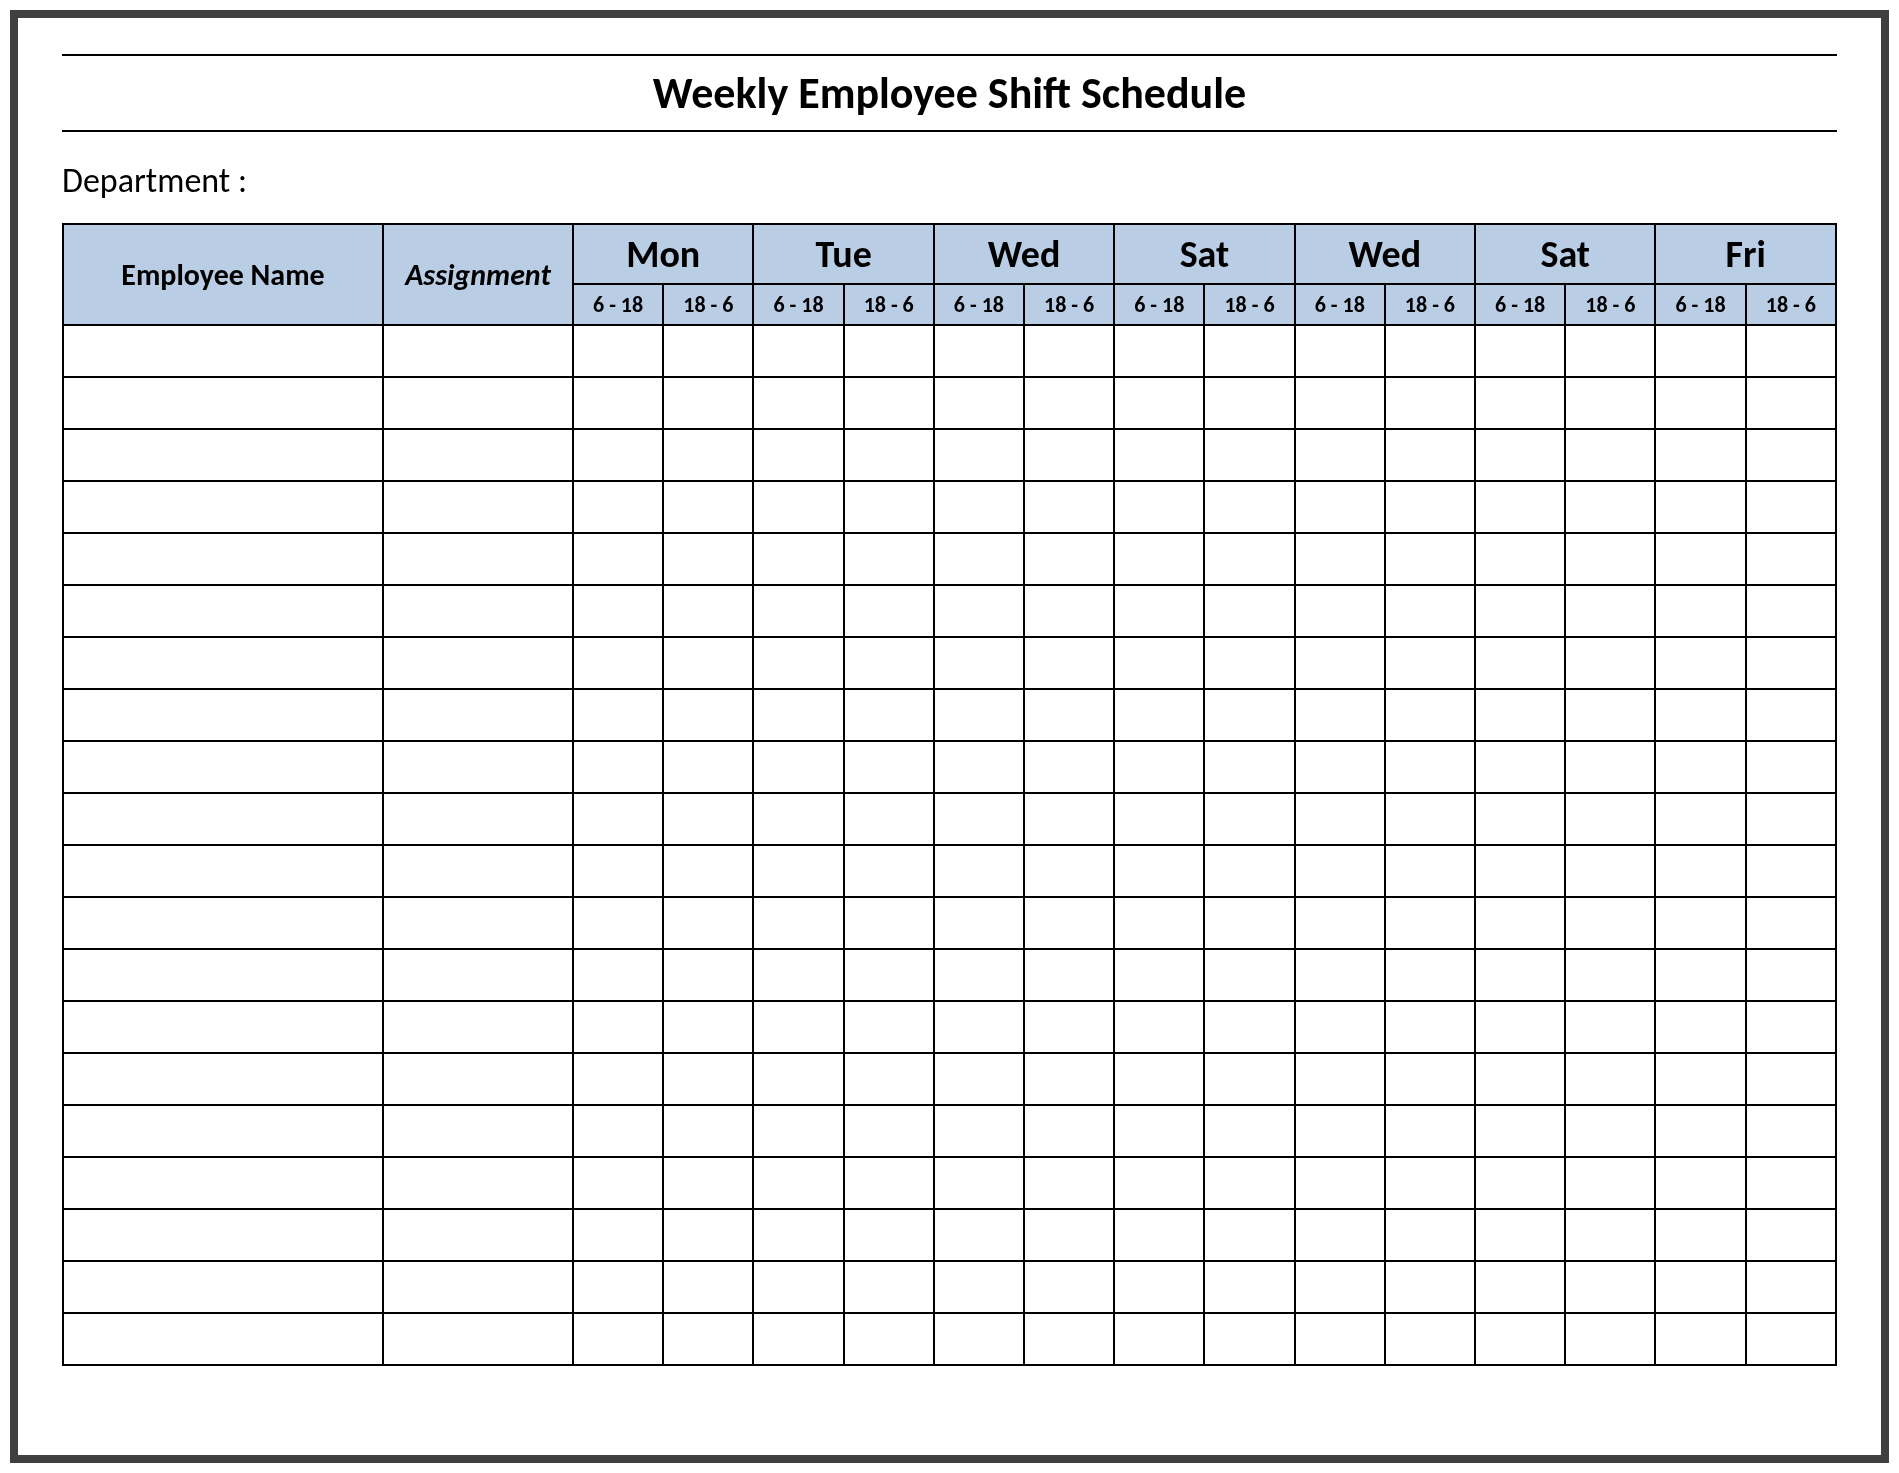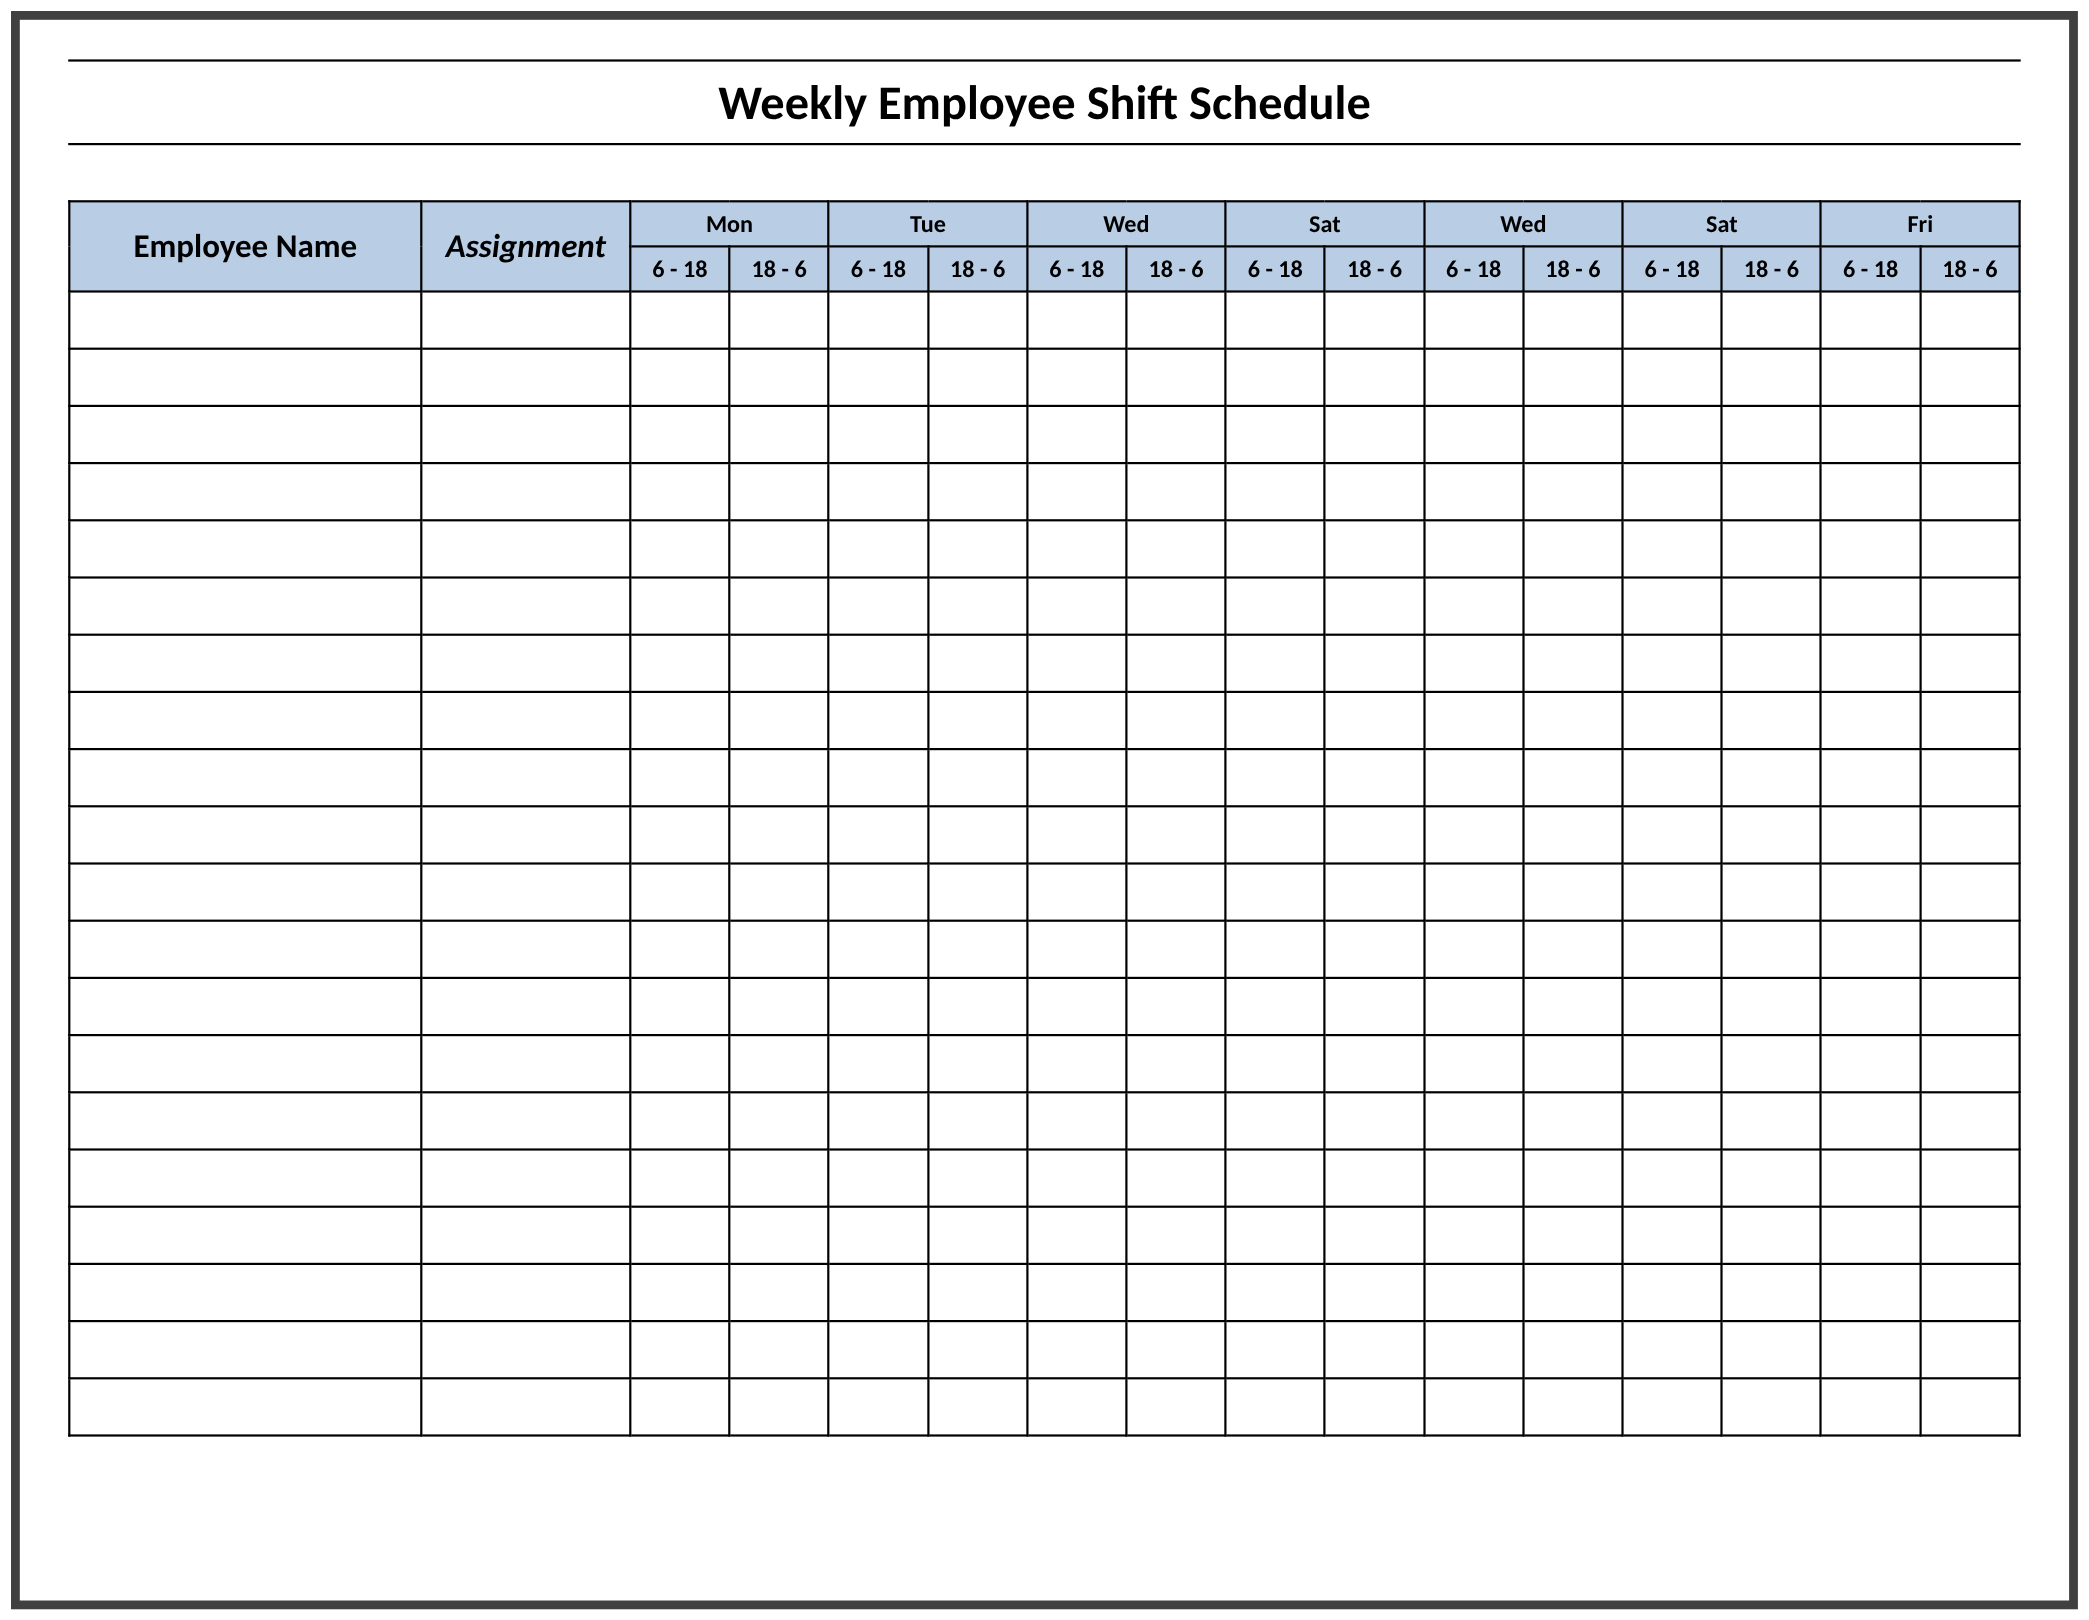--- a/index.html
+++ b/index.html
@@ -47,37 +47,38 @@
     text-align:center;
     vertical-align:middle;
   }
   thead th {
     background:#b9cde5;
     font-weight:700;
     color:#000;
   }
   th.emp { width:320px; font-size:30px; }
   th.assign { width:190px; font-size:30px;font-style:italic; }
-  th.day-h { font-size:22px; padding:6px 16px; }
+  th.day-h { font-size:38px; padding:6px 16px; }
   th.shift-h { font-size:22px; padding:6px 16px; }
   tbody td { height:52px; background:#fff; }
   colgroup col.emp-col { width:320px; }
   colgroup col.assign-col { width:190px; }
 </style>
 </head>
 <body>
 
 <div class="outer">
   <div class="page">
 
     <div class="rule-top"></div>
     <div class="title">Weekly Employee Shift Schedule</div>
     <div class="rule-bot"></div>
 
     <div class="meta-row">
+      <div class="meta-left">Department :</div>
     </div>
 
     <table class="schedule">
       <colgroup>
         <col class="emp-col">
           <col class="assign-col">
         <col>
           <col>
           <col>
           <col>

